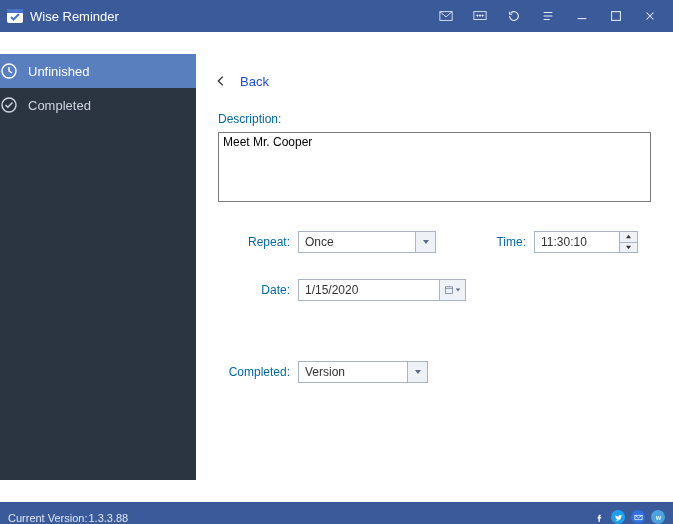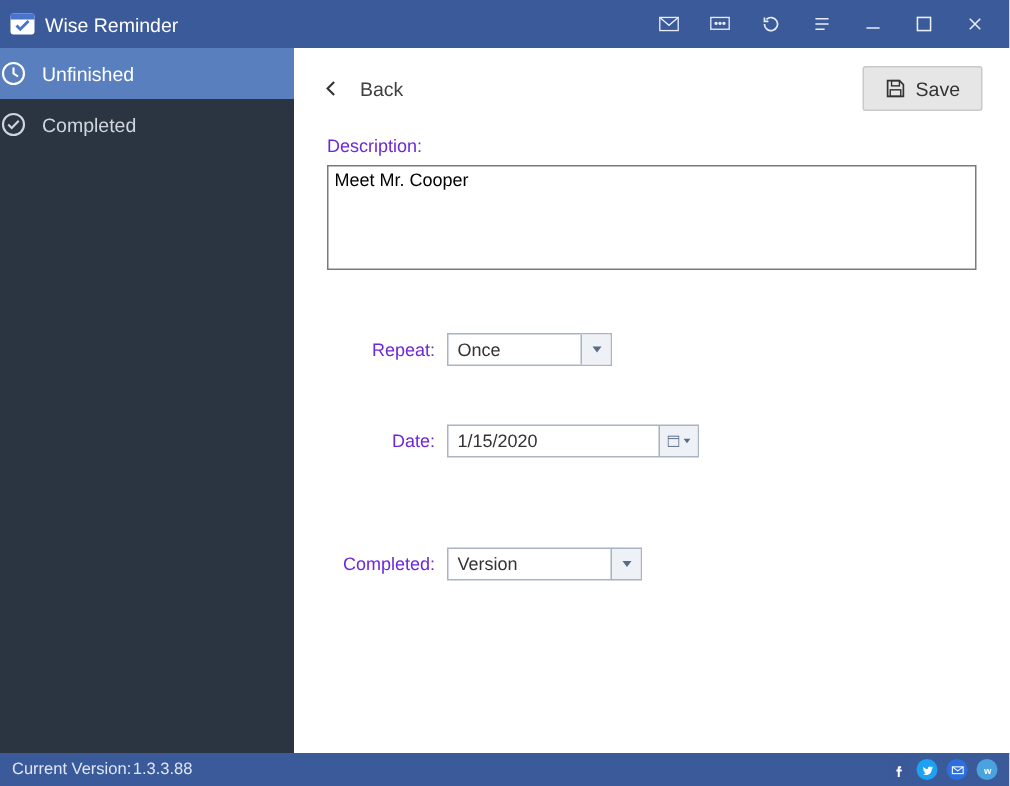--- a/index.html
+++ b/index.html
@@ -1,53 +1,53 @@
 <!DOCTYPE html>
 <html><head>
 <meta charset="utf-8">
 <style>
   * { box-sizing: border-box; margin: 0; padding: 0; font-family: "Segoe UI", Tahoma, sans-serif; }
   html, body { width: 673px; height: 524px; overflow: hidden; }
-  .window { width: 673px; height: 524px; display: flex; flex-direction: column; background: #fff; }
+  .window { width: 673px; height: 524px; display: flex; flex-direction: column; background: #fff; gap: 22px; }
   .titlebar { height: 32px; background: #3b5a9a; color: #fff; display: flex; align-items: center; padding: 0 6px 0 6px; font-size: 12px; }
   .titlebar .app-icon { width: 18px; height: 18px; margin-right: 6px; display: flex; align-items: center; justify-content: center; }
   .titlebar .title { flex: 0 0 auto; font-size: 13px; }
   .titlebar .spacer { flex: 1; }
   .titlebar .tbtn { width: 34px; height: 32px; display: flex; align-items: center; justify-content: center; color: #e8eefc; cursor: pointer; }
   .titlebar .tbtn svg { width: 14px; height: 14px; }
   .body { flex: 1; display: flex; min-height: 0; }
   .sidebar { width: 196px; background: #2b3541; color: #cfd6df; display: flex; flex-direction: column; font-size: 13px; }
   .side-item { display: flex; align-items: center; height: 34px; padding: 0 0; gap: 10px; cursor: pointer; }
   .side-item.active { background: #5a7fbf; color: #fff; }
   .side-item .ic { width: 18px; height: 18px; display: flex; align-items: center; justify-content: center; }
   .main { flex: 1; background: #fff; display: flex; flex-direction: column; position: relative; }
   .toolbar { height: 54px; display: flex; align-items: center; padding: 0 18px; }
-  .back { display: flex; align-items: center; gap: 12px; color: #404040; font-size: 13px; cursor: pointer; }
+  .back { display: flex; align-items: center; gap: 12px; color: #1d4ed8; font-size: 13px; cursor: pointer; }
   .back svg { width: 14px; height: 14px; }
   .toolbar .spacer { flex: 1; }
   .save-btn { background: #e6e6e6; border: 1px solid #c9c9c9; color: #333; height: 30px; padding: 0 14px; display: flex; align-items: center; gap: 6px; font-size: 13px; cursor: pointer; border-radius: 2px; }
   .save-btn svg { width: 14px; height: 14px; }
   .form { padding: 0 22px; font-size: 12px; color: #333; }
-  .lbl { font-size: 12px; color: #6d28d9; }
+  .lbl { font-size: 12px; color: #0369a1; }
   .desc-block { margin-top: 4px; }
   .desc-area { width: 100%; height: 70px; border: 1px solid #7a7a7a; padding: 2px 4px; font-size: 12px; font-family: inherit; resize: none; margin-top: 6px; }
-  .row { display: flex; align-items: center; margin-top: 39px; }
+  .row { display: flex; align-items: center; margin-top: 26px; }
   .row .cell { display: flex; align-items: center; gap: 8px; }
   .row .cell .lbl { width: 62px; text-align: right; }
   .field { display: flex; align-items: stretch; border: 1px solid #aab3c2; height: 22px; background: #fff; }
   .field .val { flex: 1; padding: 0 6px; font-size: 12px; display: flex; align-items: center; }
   .field .btn { width: 20px; border-left: 1px solid #aab3c2; background: #eef1f6; display: flex; align-items: center; justify-content: center; cursor: pointer; }
   .field .btn svg { width: 8px; height: 8px; }
   .spin { width: 18px; display: flex; flex-direction: column; border-left: 1px solid #aab3c2; }
   .spin div { flex: 1; background: #eef1f6; display: flex; align-items: center; justify-content: center; cursor: pointer; border-bottom: 1px solid #aab3c2; }
   .spin div:last-child { border-bottom: none; }
   .spin svg { width: 7px; height: 5px; }
   .date-field .btn { display: flex; gap: 2px; padding: 0 3px; width: 26px; }
   .date-field .cal { width: 10px; height: 10px; }
-  .footer { height: 22px; background: #3b5a9a; color: #dfe7f7; display: flex; align-items: center; padding: 0 8px; font-size: 11px; }
+  .footer { height: 22px; background: #3b5a9a; color: #dfe7f7; display: flex; align-items: flex-end; padding: 0 8px; font-size: 11px; }
   .footer .spacer { flex: 1; }
   .social { display: flex; gap: 6px; }
   .social .dot { width: 14px; height: 14px; border-radius: 50%; display: flex; align-items: center; justify-content: center; cursor: pointer; }
   .social .dot svg { width: 9px; height: 9px; }
 </style>
 </head>
 <body>
 
 <div class="window">
 
@@ -128,46 +128,56 @@
 
     <div class="main">
       <div class="toolbar">
         <div class="back">
           <svg viewBox="0 0 16 16" fill="none" stroke="#333" stroke-width="1.6">
               <path d="M10 3 L5 8 L10 13"></path>
             </svg>
           <span>Back</span>
         </div>
         <span class="spacer"></span>
-        <button class="save-btn">
-          <svg viewBox="0 0 16 16">
-              <path d="M2 2 h9 l3 3 v9 h-12 z" fill="none" stroke="#333" stroke-width="1.3"></path>
-              <rect x="5" y="2" width="6" height="4" fill="none" stroke="#333" stroke-width="1.1"></rect>
-              <rect x="4" y="9" width="8" height="5" fill="none" stroke="#333" stroke-width="1.1"></rect>
-            </svg>
-          <span>Save</span>
-        </button>
       </div>
 
       <div class="form">
         <div class="desc-block">
           <div class="lbl">Description:</div>
           <textarea class="desc-area" style="">Meet Mr. Cooper </textarea>
         </div>
 
         <div class="row">
           <div class="cell" style="margin-left:10px;">
             <span class="lbl">Repeat:</span>
-            <div class="field" style="width:110px;">
+            <div class="field" style="width:138px;">
               <span class="val">Once</span>
               <span class="btn">
                 <svg viewBox="0 0 8 8">
                     <path d="M1 2 L4 6 L7 2 z" fill="#5a6b86"></path>
                   </svg>
               </span>
+            </div>
+          </div>
+          <div class="cell" style="margin-left:50px;">
+            <span class="lbl" style="width:40px;">Time:</span>
+            <div class="field" style="width:104px;">
+              <span class="val">11:30:10</span>
+              <div class="spin">
+                <div>
+                    <svg viewBox="0 0 8 6">
+                      <path d="M1 5 L4 1 L7 5 z" fill="#333"></path>
+                    </svg>
+                  </div>
+                <div>
+                    <svg viewBox="0 0 8 6">
+                      <path d="M1 1 L4 5 L7 1 z" fill="#333"></path>
+                    </svg>
+                  </div>
+              </div>
             </div>
           </div>
         </div>
 
         <div class="row" style="">
           <div class="cell" style="margin-left:10px;">
             <span class="lbl">Date:</span>
             <div class="field date-field" style="width:168px;">
               <span class="val">1/15/2020</span>
               <span class="btn">

